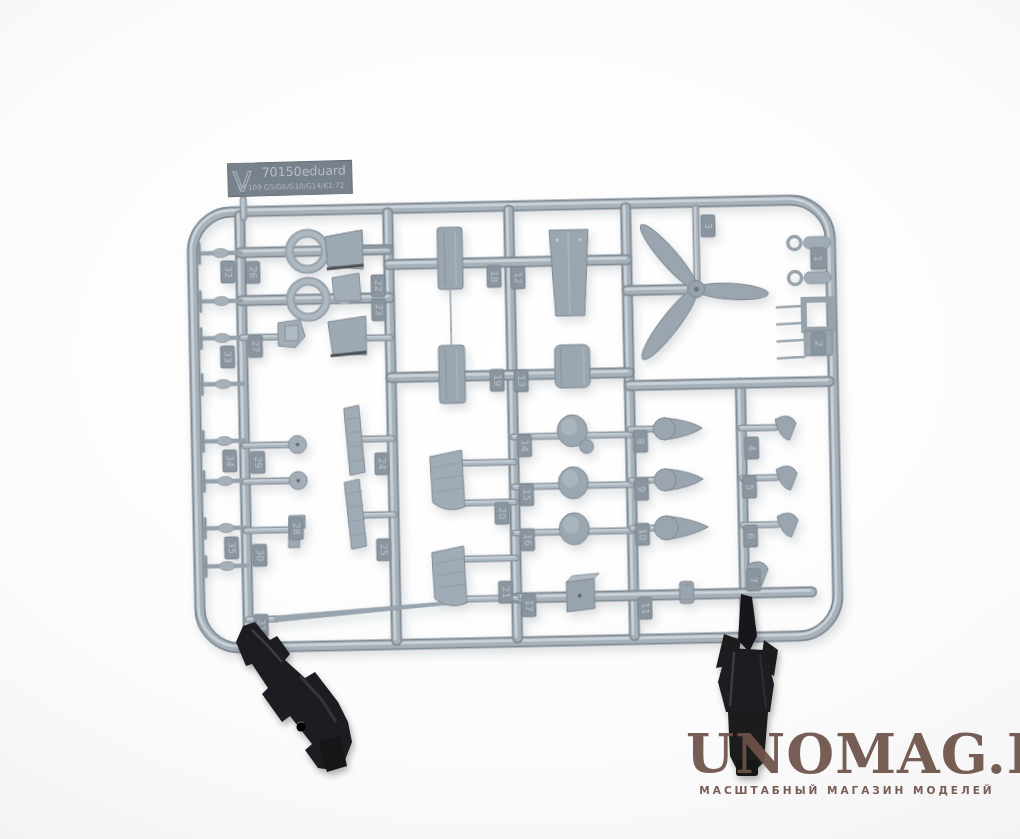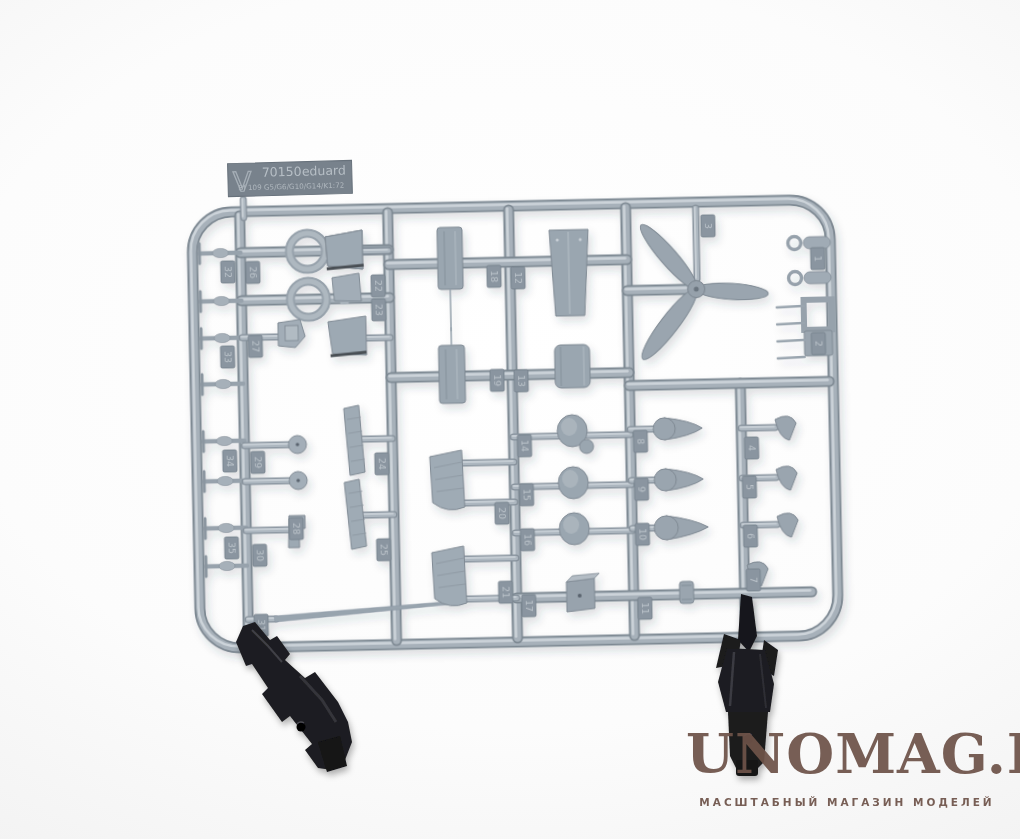--- a/index.html
+++ b/index.html
@@ -13,21 +13,21 @@
   .watermark{
     position:absolute;left:686px;top:726px;width:322px;
     text-align:center;pointer-events:none;opacity:.93;
   }
   .watermark .wm-title{
     font-family:"DejaVu Serif","Liberation Serif",serif;
     font-weight:bold;font-size:55px;line-height:1.0;letter-spacing:1px;
     white-space:nowrap;
   }
   .watermark .wm-sub{
-    margin-top:15px;font-size:10.5px;font-weight:bold;letter-spacing:3px;white-space:nowrap;
+    margin-top:3px;font-size:10.5px;font-weight:bold;letter-spacing:3px;white-space:nowrap;
   }
 </style>
 </head>
 <body>
 
 <div class="stage">
 <svg width="1020" height="839" viewBox="0 0 1020 839">
   <defs>
     <filter id="ds" x="-20%" y="-20%" width="140%" height="140%">
       <feDropShadow dx="3" dy="5" stdDeviation="4" flood-color="#2a3a46" flood-opacity="0.16"></feDropShadow>

